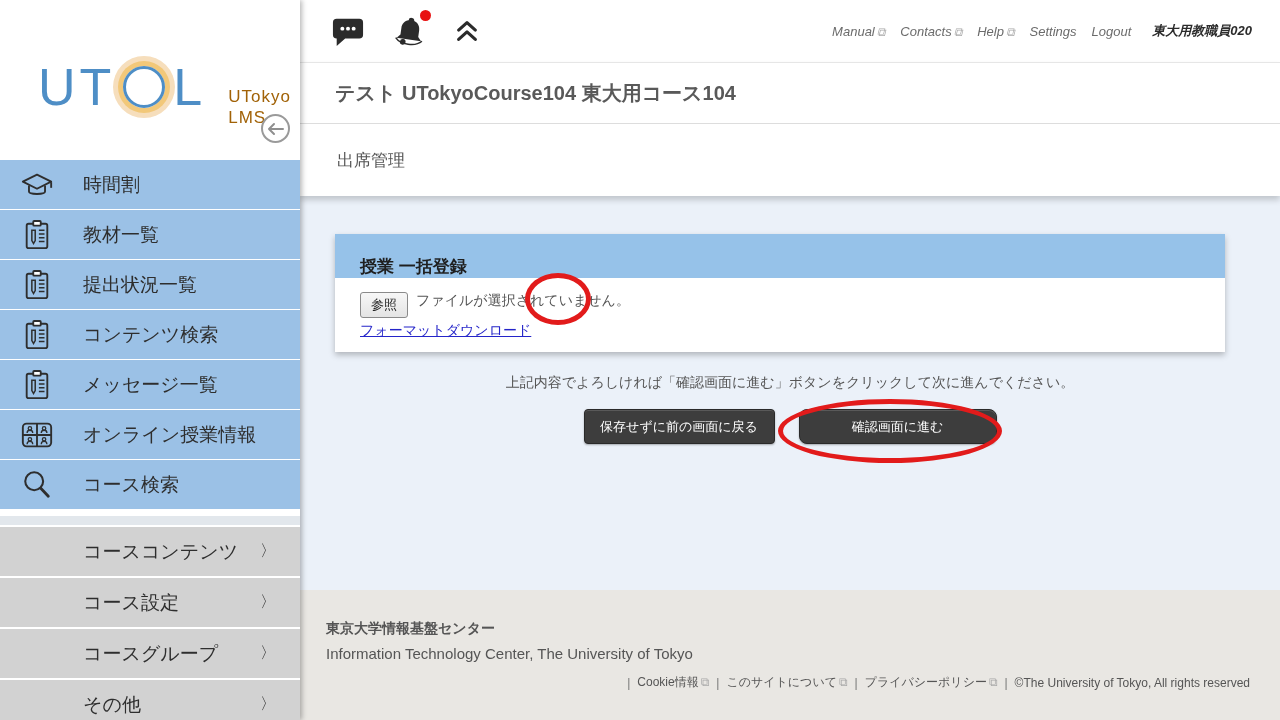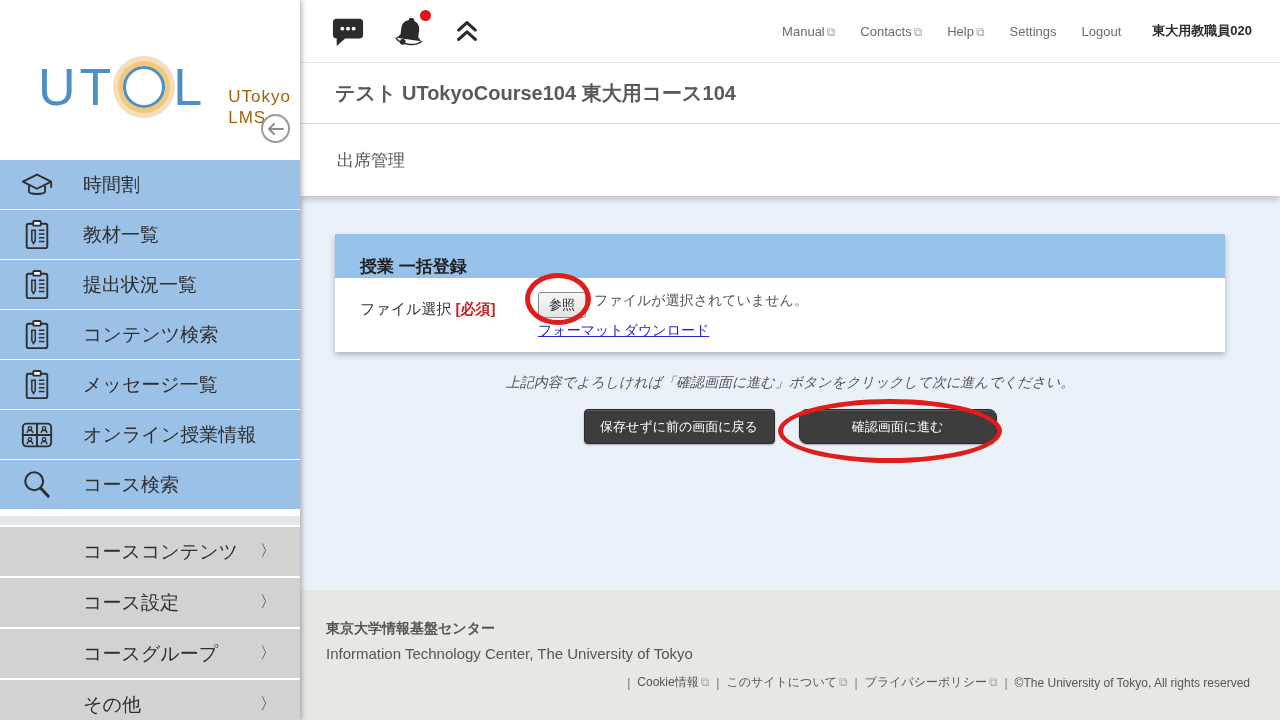--- a/index.html
+++ b/index.html
@@ -26,21 +26,21 @@
                    padding-left:83px; padding-right:24px; cursor:pointer; }
   .mg-label { font-size:19px; color:#2e2e2e; flex:1; }
   .mg-chevron { font-size:16px; color:#333; }
 
   
   .main { width:980px; display:flex; flex-direction:column; position:relative; }
   .topbar { height:62px; background:#fff; display:flex; align-items:center; padding:0 28px 0 30px; }
   .topbar-icons { display:flex; align-items:center; gap:26px; }
   .icon-btn { cursor:pointer; position:relative; display:flex; }
   .badge-dot { position:absolute; right:-3px; top:-4px; width:11px; height:11px; background:#e81212; border-radius:50%; }
-  .topbar-right { margin-left:auto; display:flex; align-items:center; gap:25px; }
+  .topbar-right { margin-left:auto; display:flex; align-items:center; gap:15px;font-style:italic; }
   .tb-link { font-size:13px; color:#6b6b6b; cursor:pointer; }
   .ext { color:#a9a9a9; font-size:12px; margin-left:2px; }
   .tb-user { font-size:13px; color:#2b2b2b; font-weight:bold; margin-left:6px; }
 
   .title-block { background:#fff; box-shadow:0 4px 6px rgba(0,0,0,.18); position:relative; z-index:2; }
   .course-row { height:62px; border-top:1px solid #e6e6e6; border-bottom:1px solid #ddd;
                 display:flex; align-items:center; padding-left:35px; }
   .course-title { font-size:20px; font-weight:bold; color:#595959; }
   .section-row { height:72px; display:flex; align-items:center; padding-left:37px; }
   .section-title { font-size:17px; color:#555; }
@@ -52,21 +52,21 @@
   .panel-body { background:#fff; padding:14px 0 12px 25px; min-height:60px; display:flex; }
   .field-label-col { width:178px; padding-top:8px; font-size:15px; color:#333; }
   .required { color:#c22525; font-weight:bold; }
   .file-col { font-size:14px; color:#555; }
   .file-line { display:flex; align-items:flex-start; }
   .browse-btn { font-size:13px; color:#222; background:linear-gradient(#f7f7f7,#e4e4e4); border:1px solid #8a8a8a;
                 border-radius:3px; padding:3px 10px; cursor:pointer; }
   .no-file { margin-left:8px; }
   .format-link { display:inline-block; margin-top:4px; font-size:14px; color:#2525c9; text-decoration:underline; cursor:pointer; }
 
-  .instruction { text-align:center; margin-top:0; position:absolute; top:178px; width:100%; font-size:14px; color:#555;font-style:italic; }
+  .instruction { text-align:center; margin-top:0; position:absolute; top:178px; width:100%; font-size:14px; color:#555; }
   .btn-row { position:absolute; top:213px; width:100%; display:flex; justify-content:center; gap:24px; }
   .dark-btn { background:#3d3d3d; color:#fff; font-size:13px; border:1px solid #2a2a2a; border-radius:4px;
               height:35px; display:flex; align-items:center; justify-content:center; cursor:pointer;
               box-shadow:inset 0 1px 0 rgba(255,255,255,.15), 0 1px 2px rgba(0,0,0,.3); }
   .btn-back { width:191px; }
   .btn-confirm { width:198px;border-radius:8px; }
 
   .annotation { position:absolute; border:5px solid #e21b1b; border-radius:50%; pointer-events:none; z-index:8; }
   .annot-browse { left:225px; top:77px; width:66px; height:52px; }
   .annot-confirm { left:478px; top:203px; width:224px; height:64px; }
@@ -255,24 +255,20 @@
       <span class="section-title">出席管理</span>
     </div>
   </div>
 
   <div class="content">
     <div class="panel">
       <div class="panel-header">
         <span class="panel-title">授業 一括登録</span>
       </div>
       <div class="panel-body">
-        <div class="field-label-col">
-          <span>ファイル選択</span>
-          <span class="required">[必須]</span>
-        </div>
         <div class="file-col">
           <div class="file-line">
             <button class="browse-btn">参照</button>
             <span class="no-file">ファイルが選択されていません。</span>
           </div>
           <span class="format-link">フォーマットダウンロード</span>
         </div>
       </div>
     </div>
 

